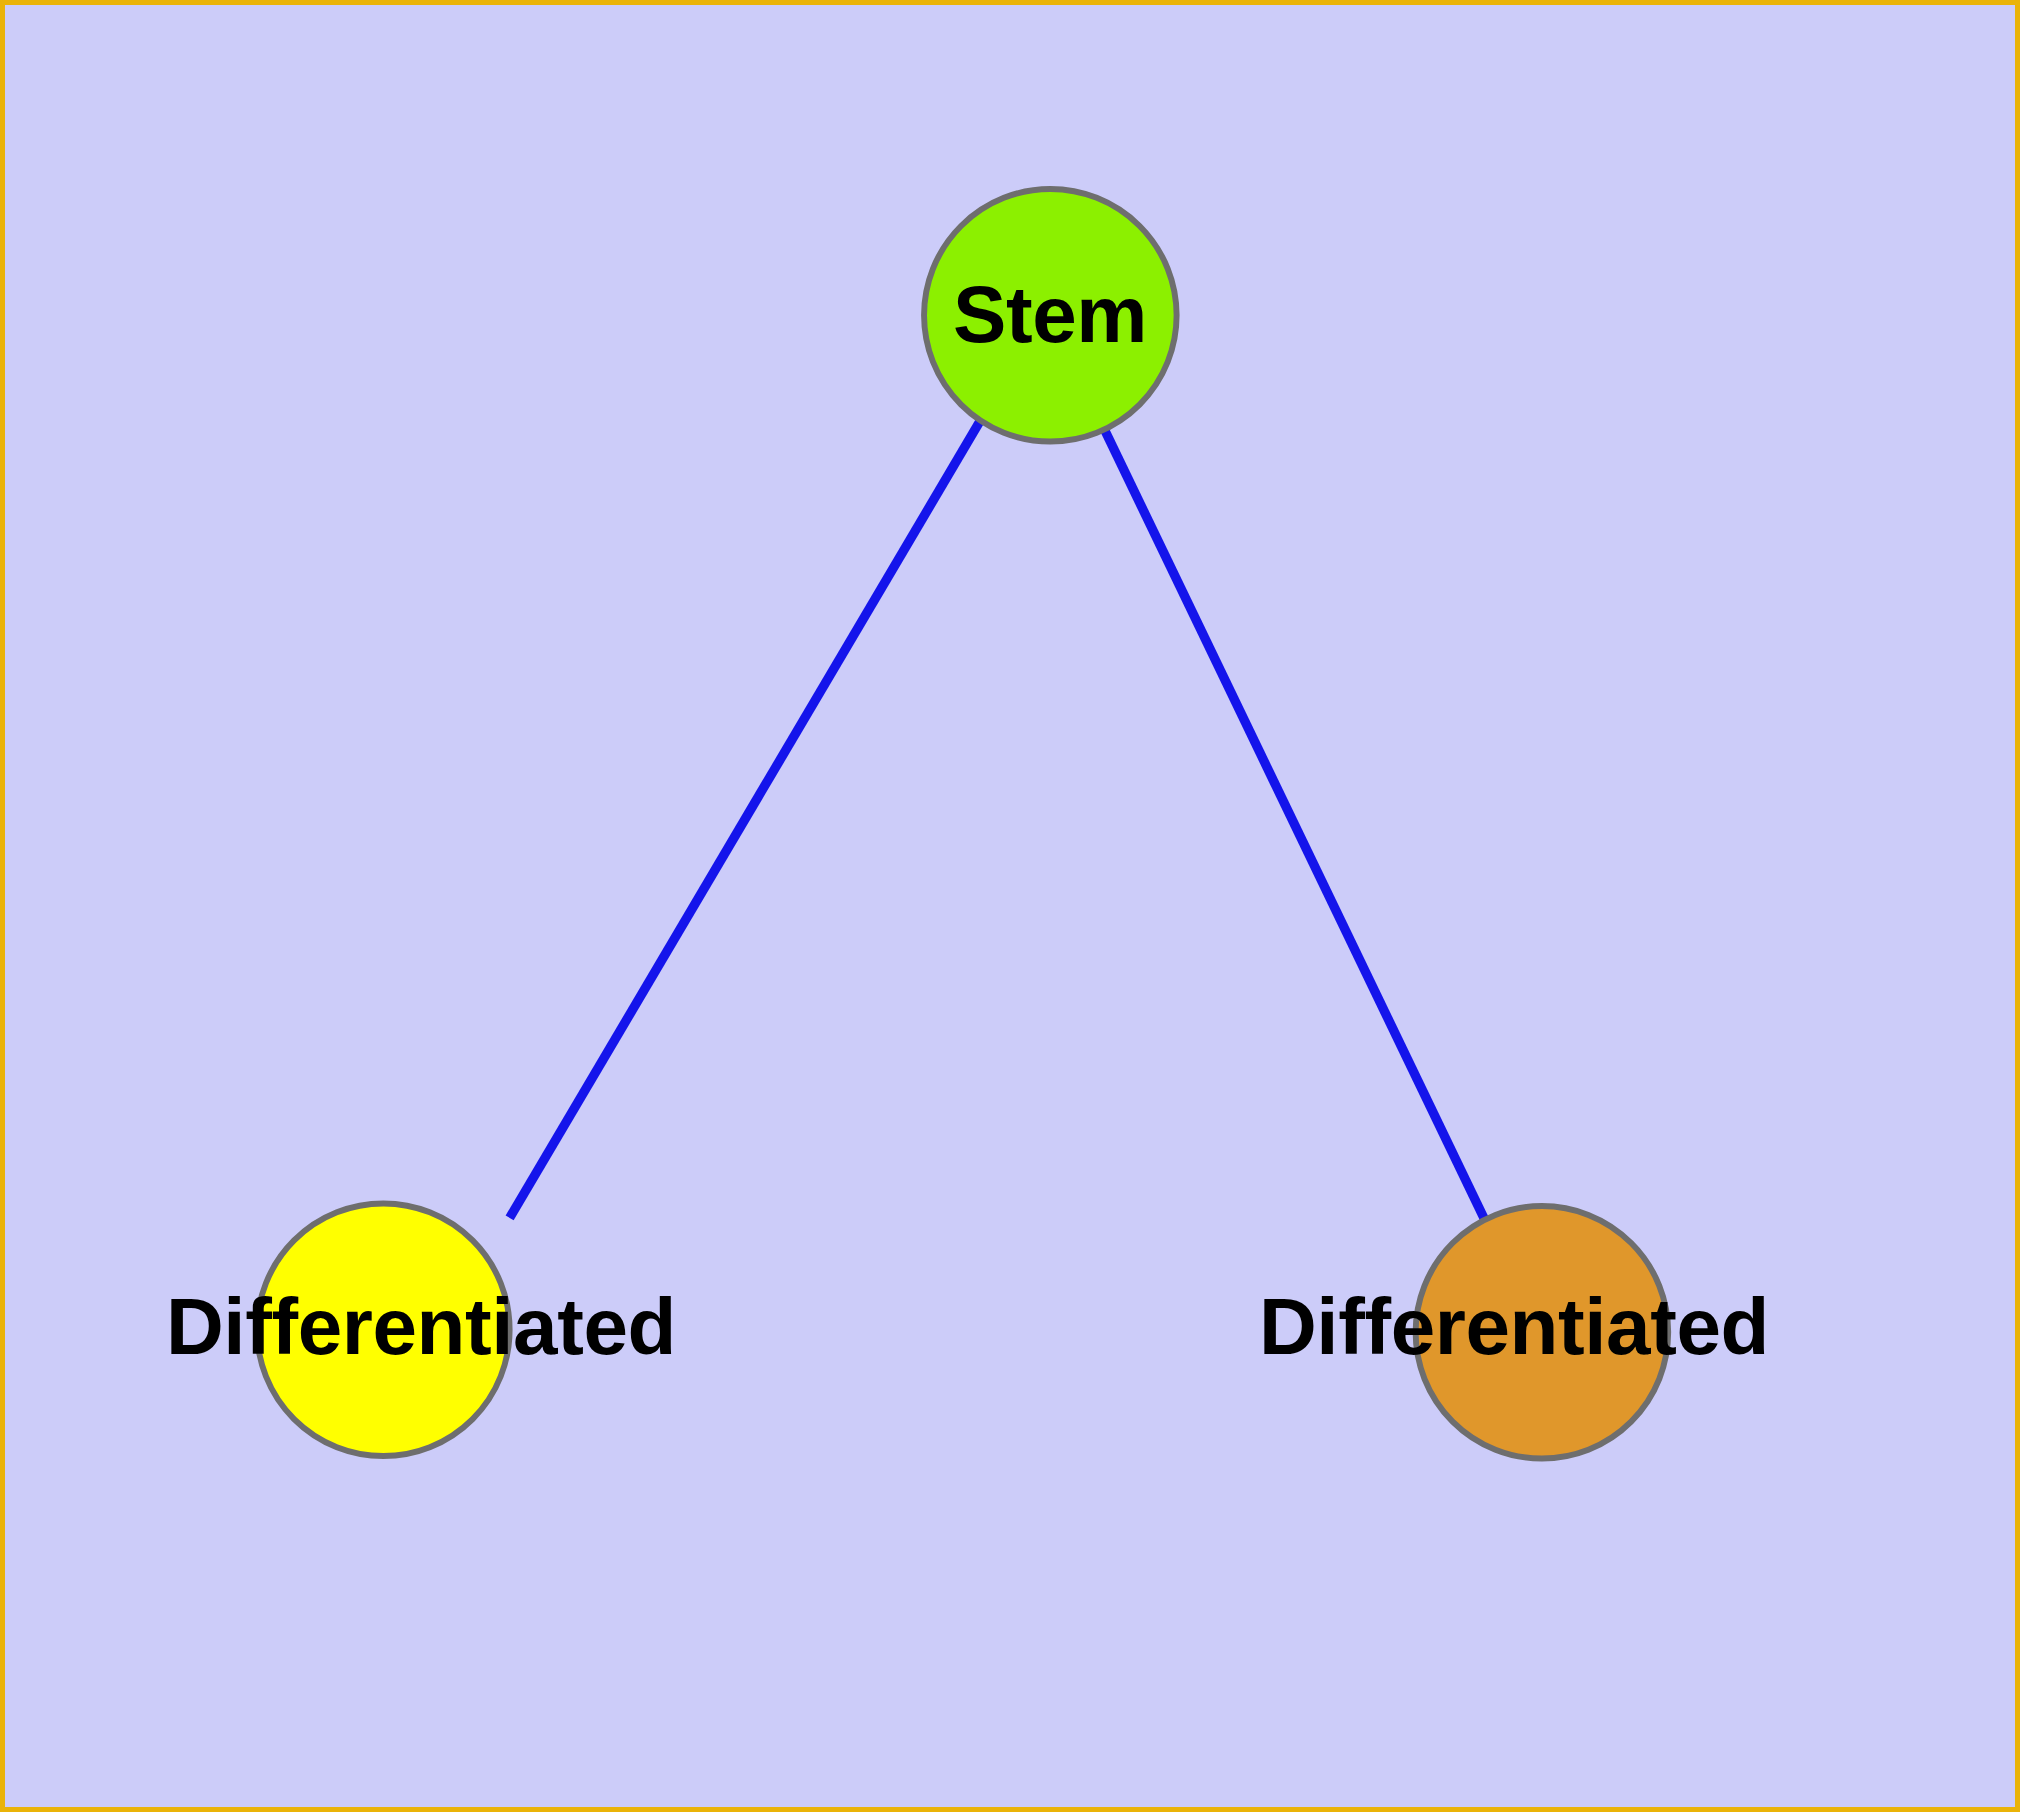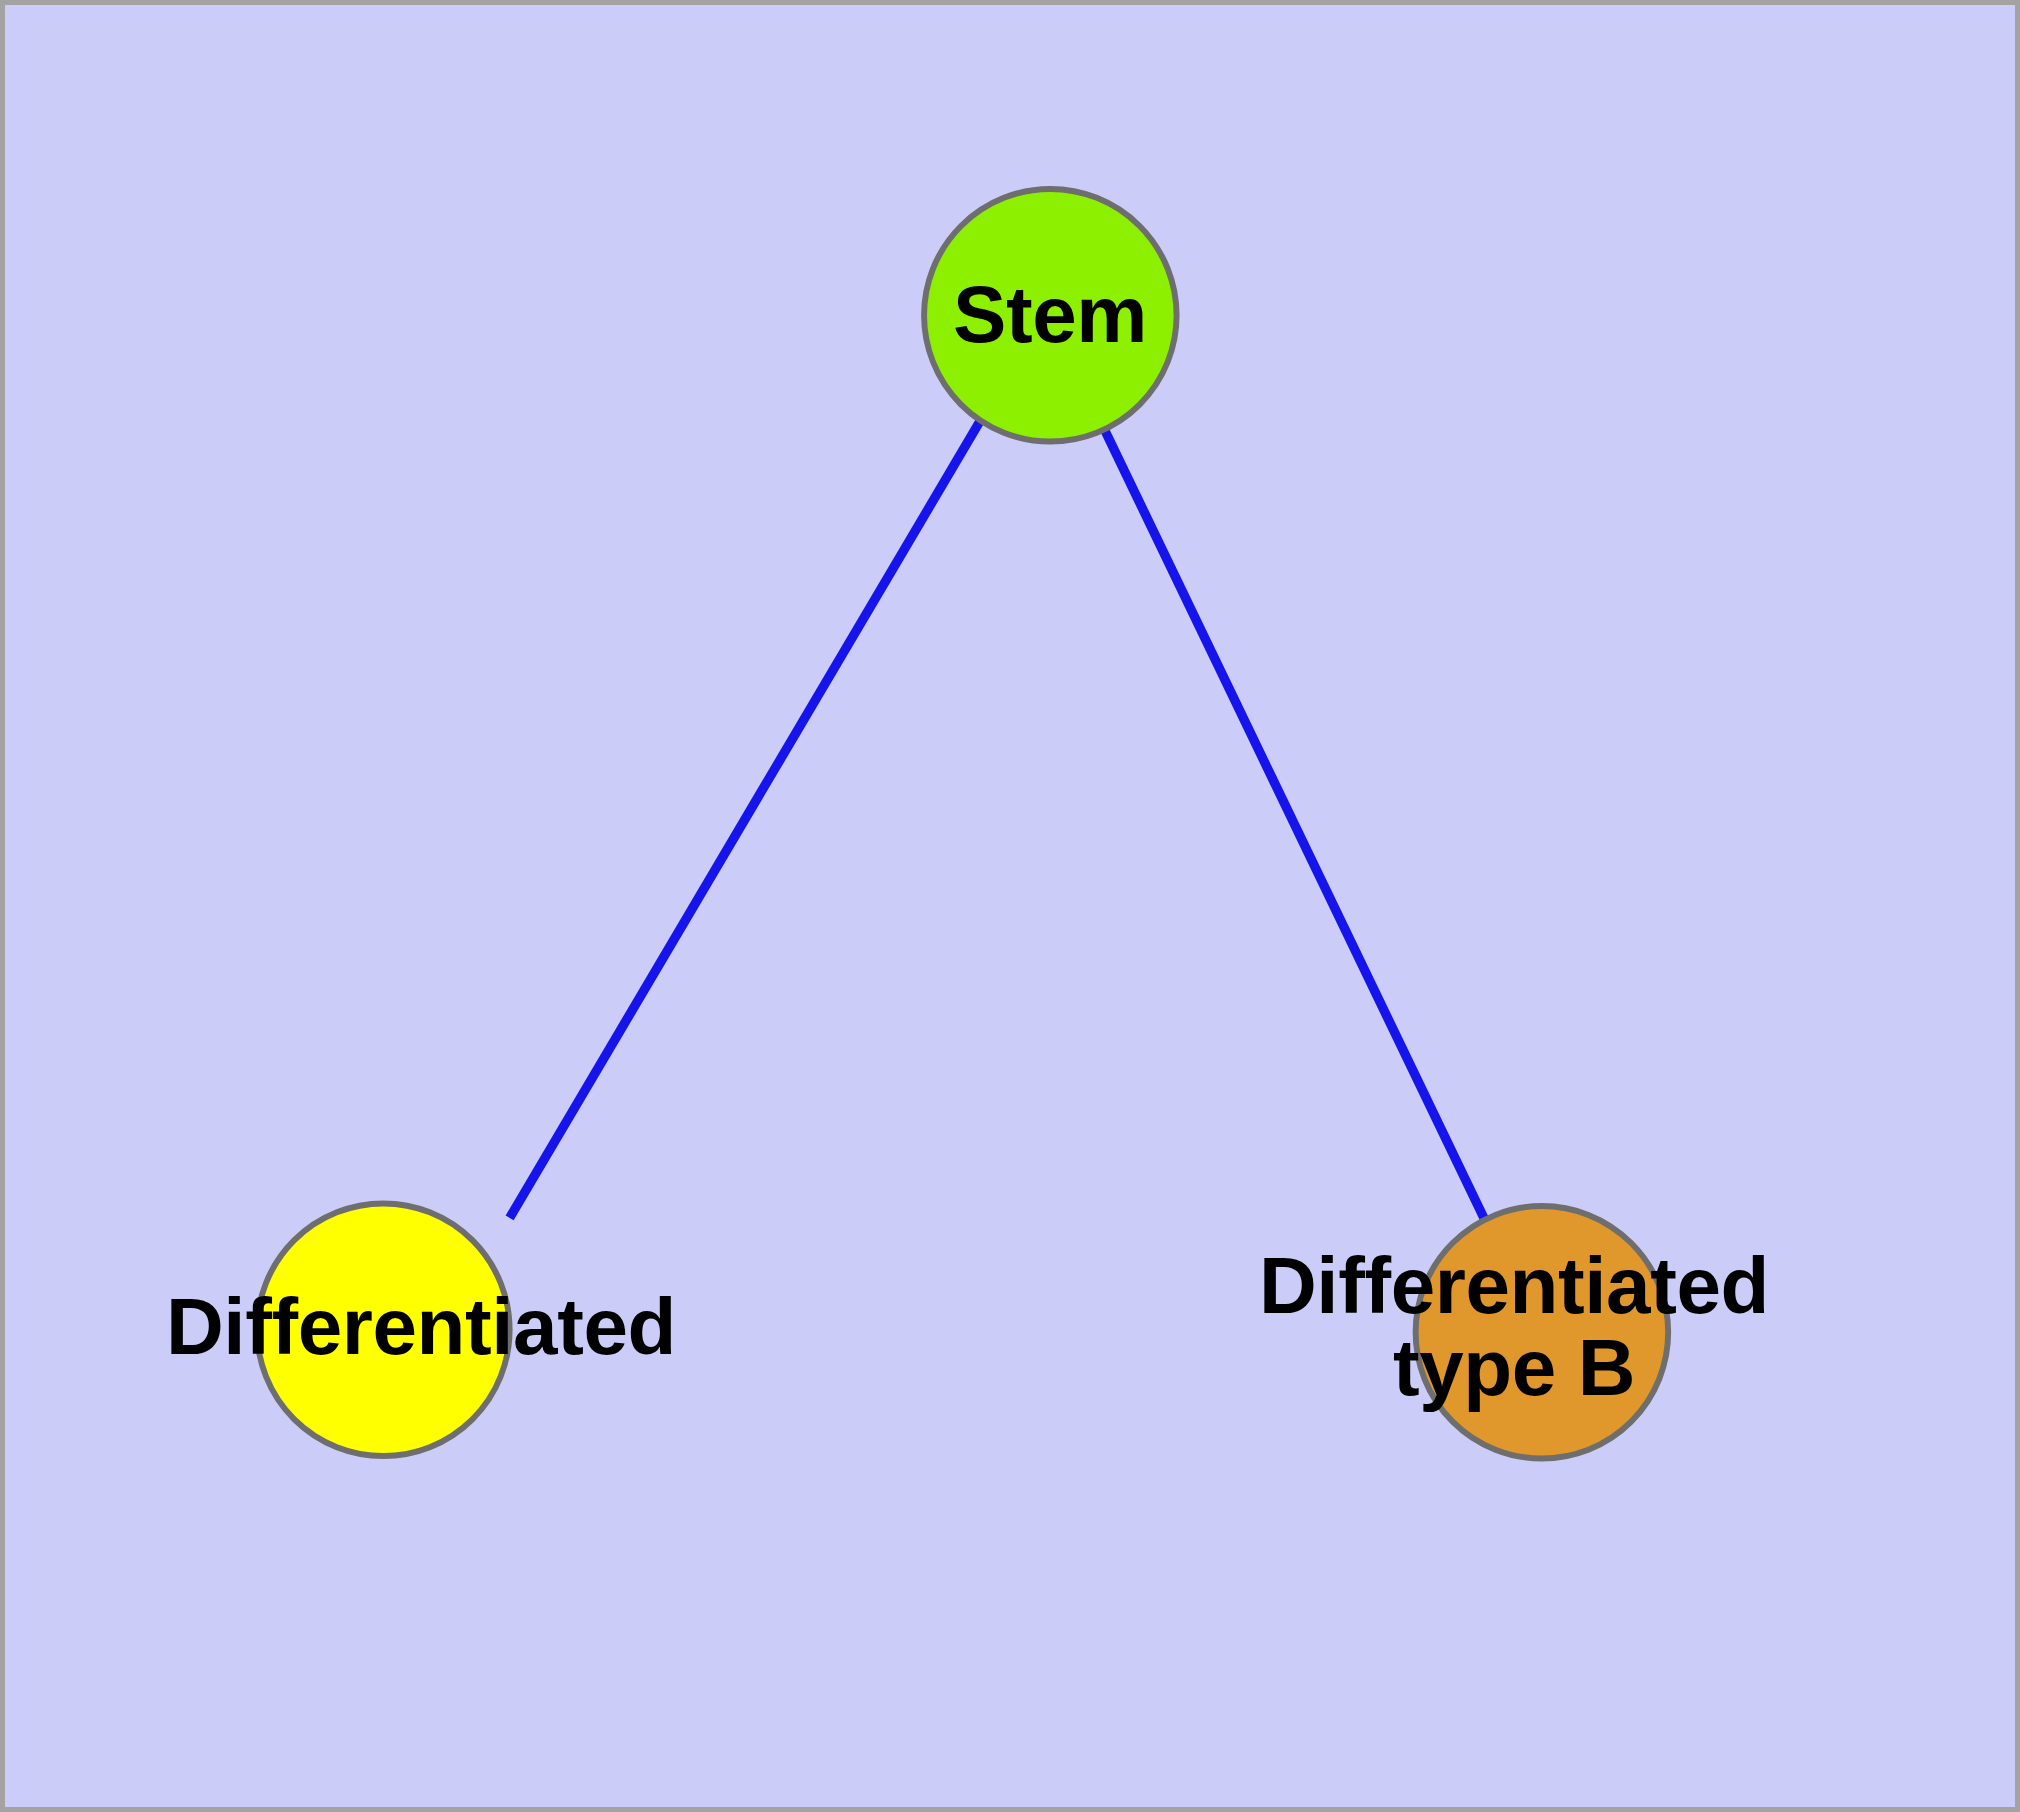--- a/index.html
+++ b/index.html
@@ -38,21 +38,21 @@
     line-height: 1.02;
     text-align: center;
     white-space: nowrap;
     letter-spacing: -0.4px;
     transform: translate(-50%, -50%);
   }
 </style>
 </head>
 <body>
 
-<div id="canvas" style="width: 2021px; height: 1812px; background: #a3a3a3;">
+<div id="canvas" style="width: 2021px; height: 1812px; background: #eab308;">
 
   <div id="plot-background" style="background: rgb(204, 204, 249);"></div>
 
   <svg id="graph-svg" viewBox="0 0 2384 2138">
     <g id="edge-layer">
         <line x1="1156" y1="497" x2="601" y2="1437" stroke="#1414eb" stroke-width="11" stroke-linecap="butt"></line>
         <line x1="1302" y1="505" x2="1752" y2="1440" stroke="#1414eb" stroke-width="11" stroke-linecap="butt"></line>
       </g>
     <g id="node-layer">
         <circle cx="1239" cy="372" r="149" fill="#8cf000" stroke="#6e6e6e" stroke-width="7"></circle>
@@ -63,18 +63,17 @@
 
   <div id="label-layer">
       <div class="node-label" style="left: 1050px; top: 315px;">
         <div>Stem</div>
       </div>
       <div class="node-label" style="left: 421px; top: 1327px;">
         <div>Differentiated</div>
       </div>
       <div class="node-label" style="left: 1514px; top: 1327px;">
         <div>Differentiated</div>
-        <div>type B</div>
       </div>
     </div>
 
 </div>
 
 
 </body></html>

